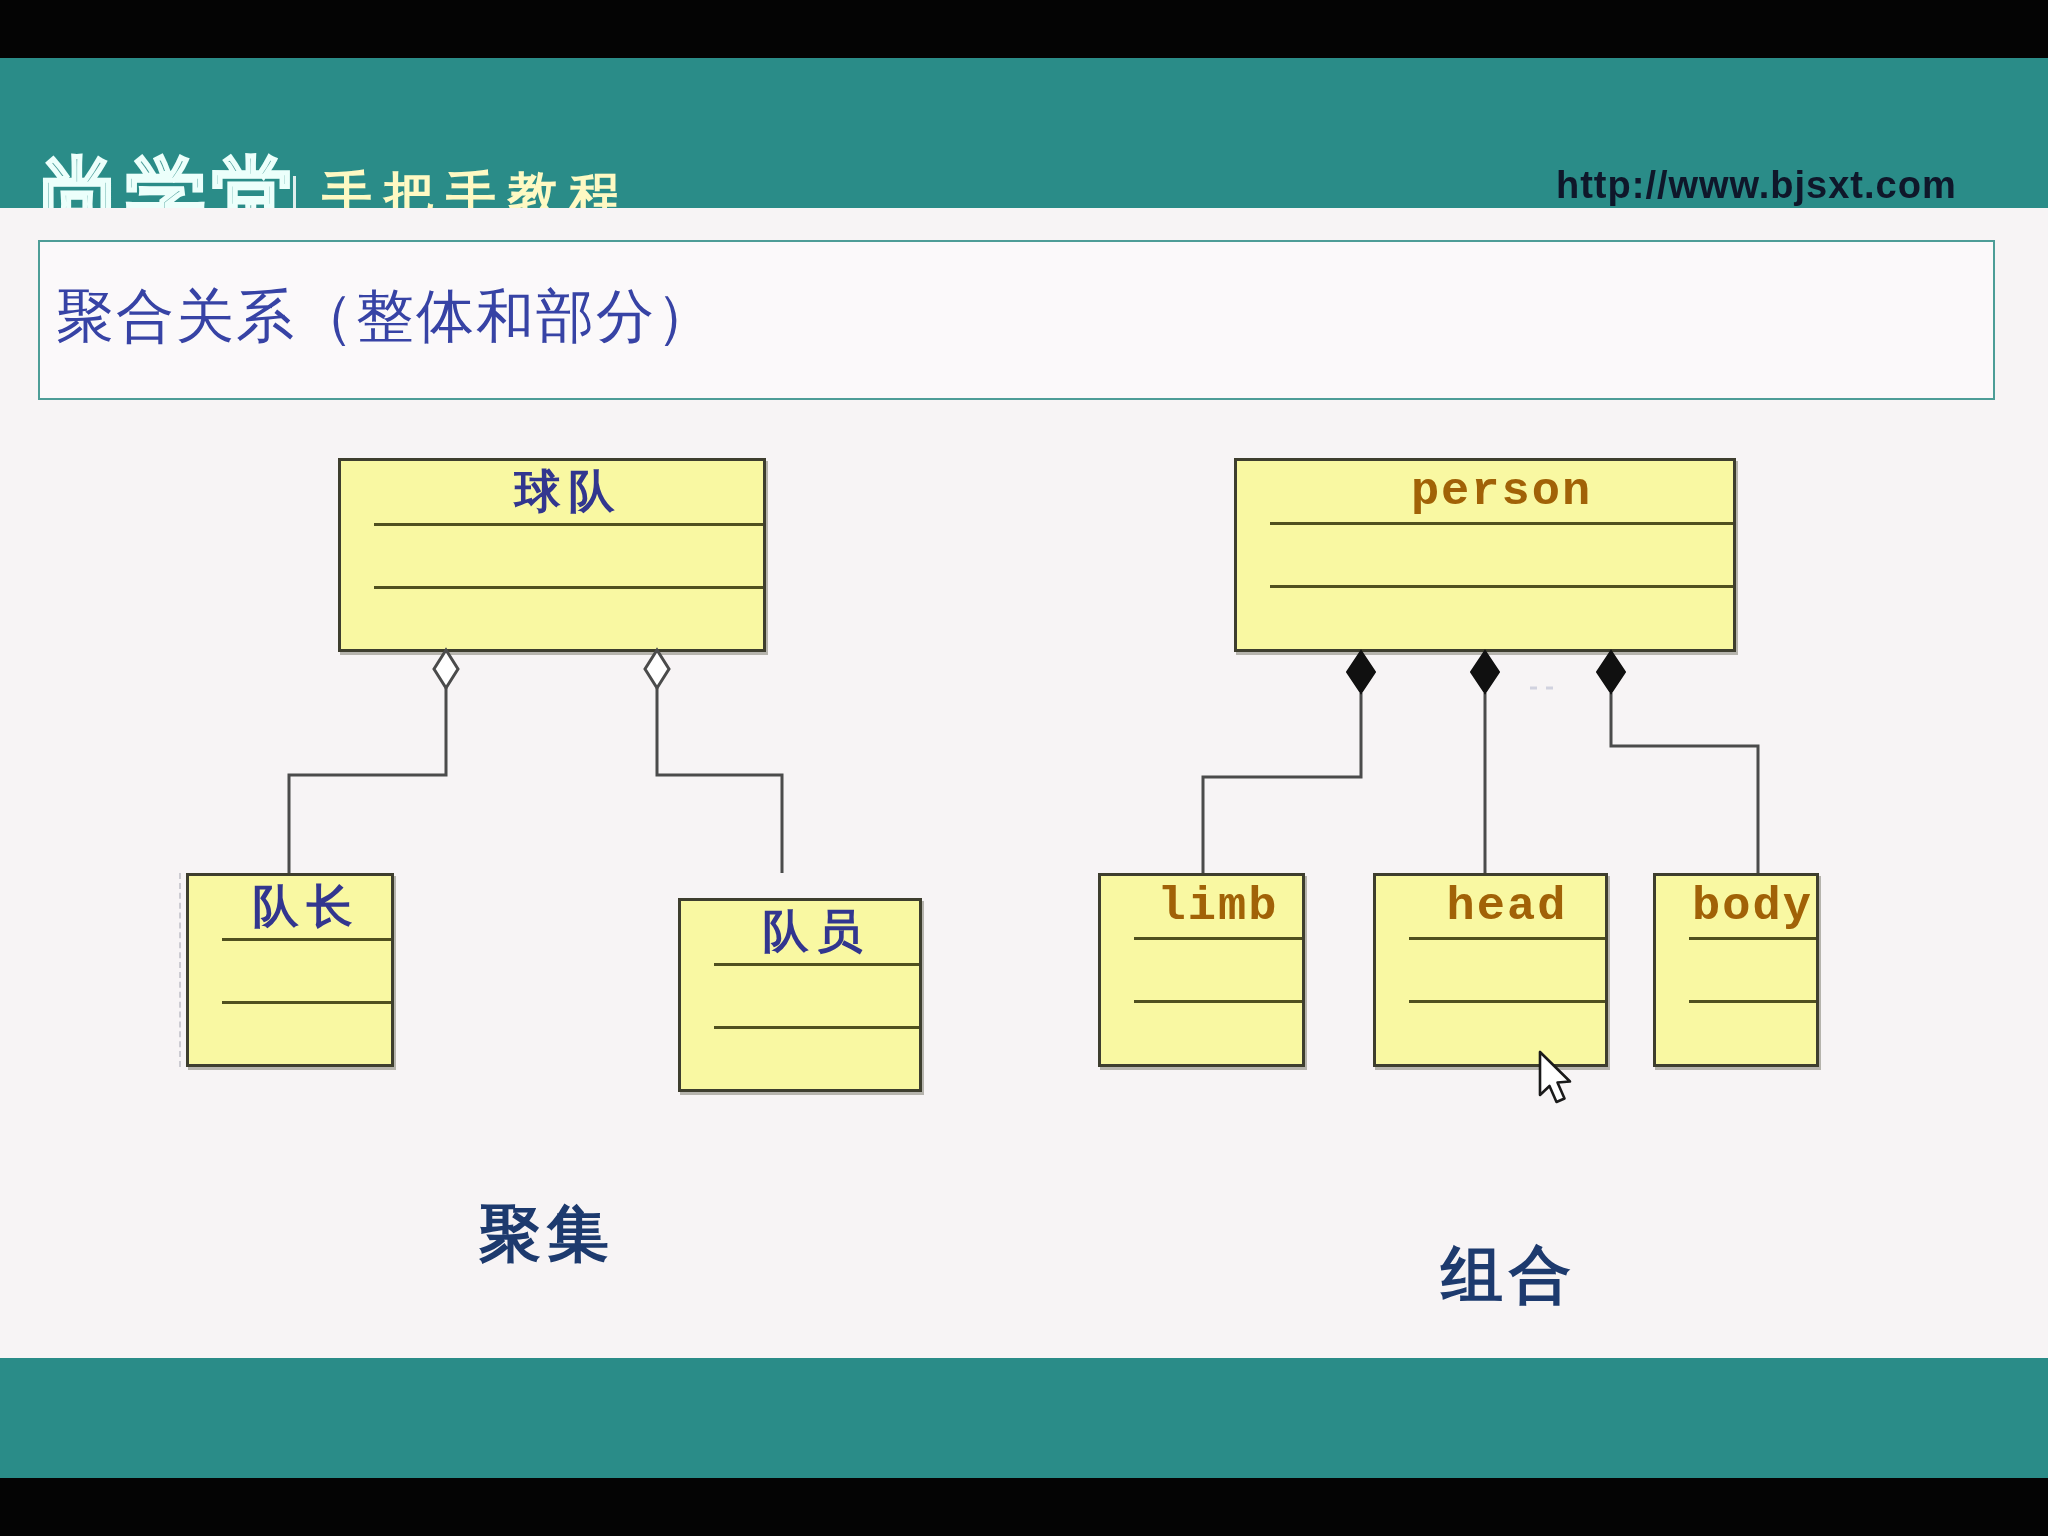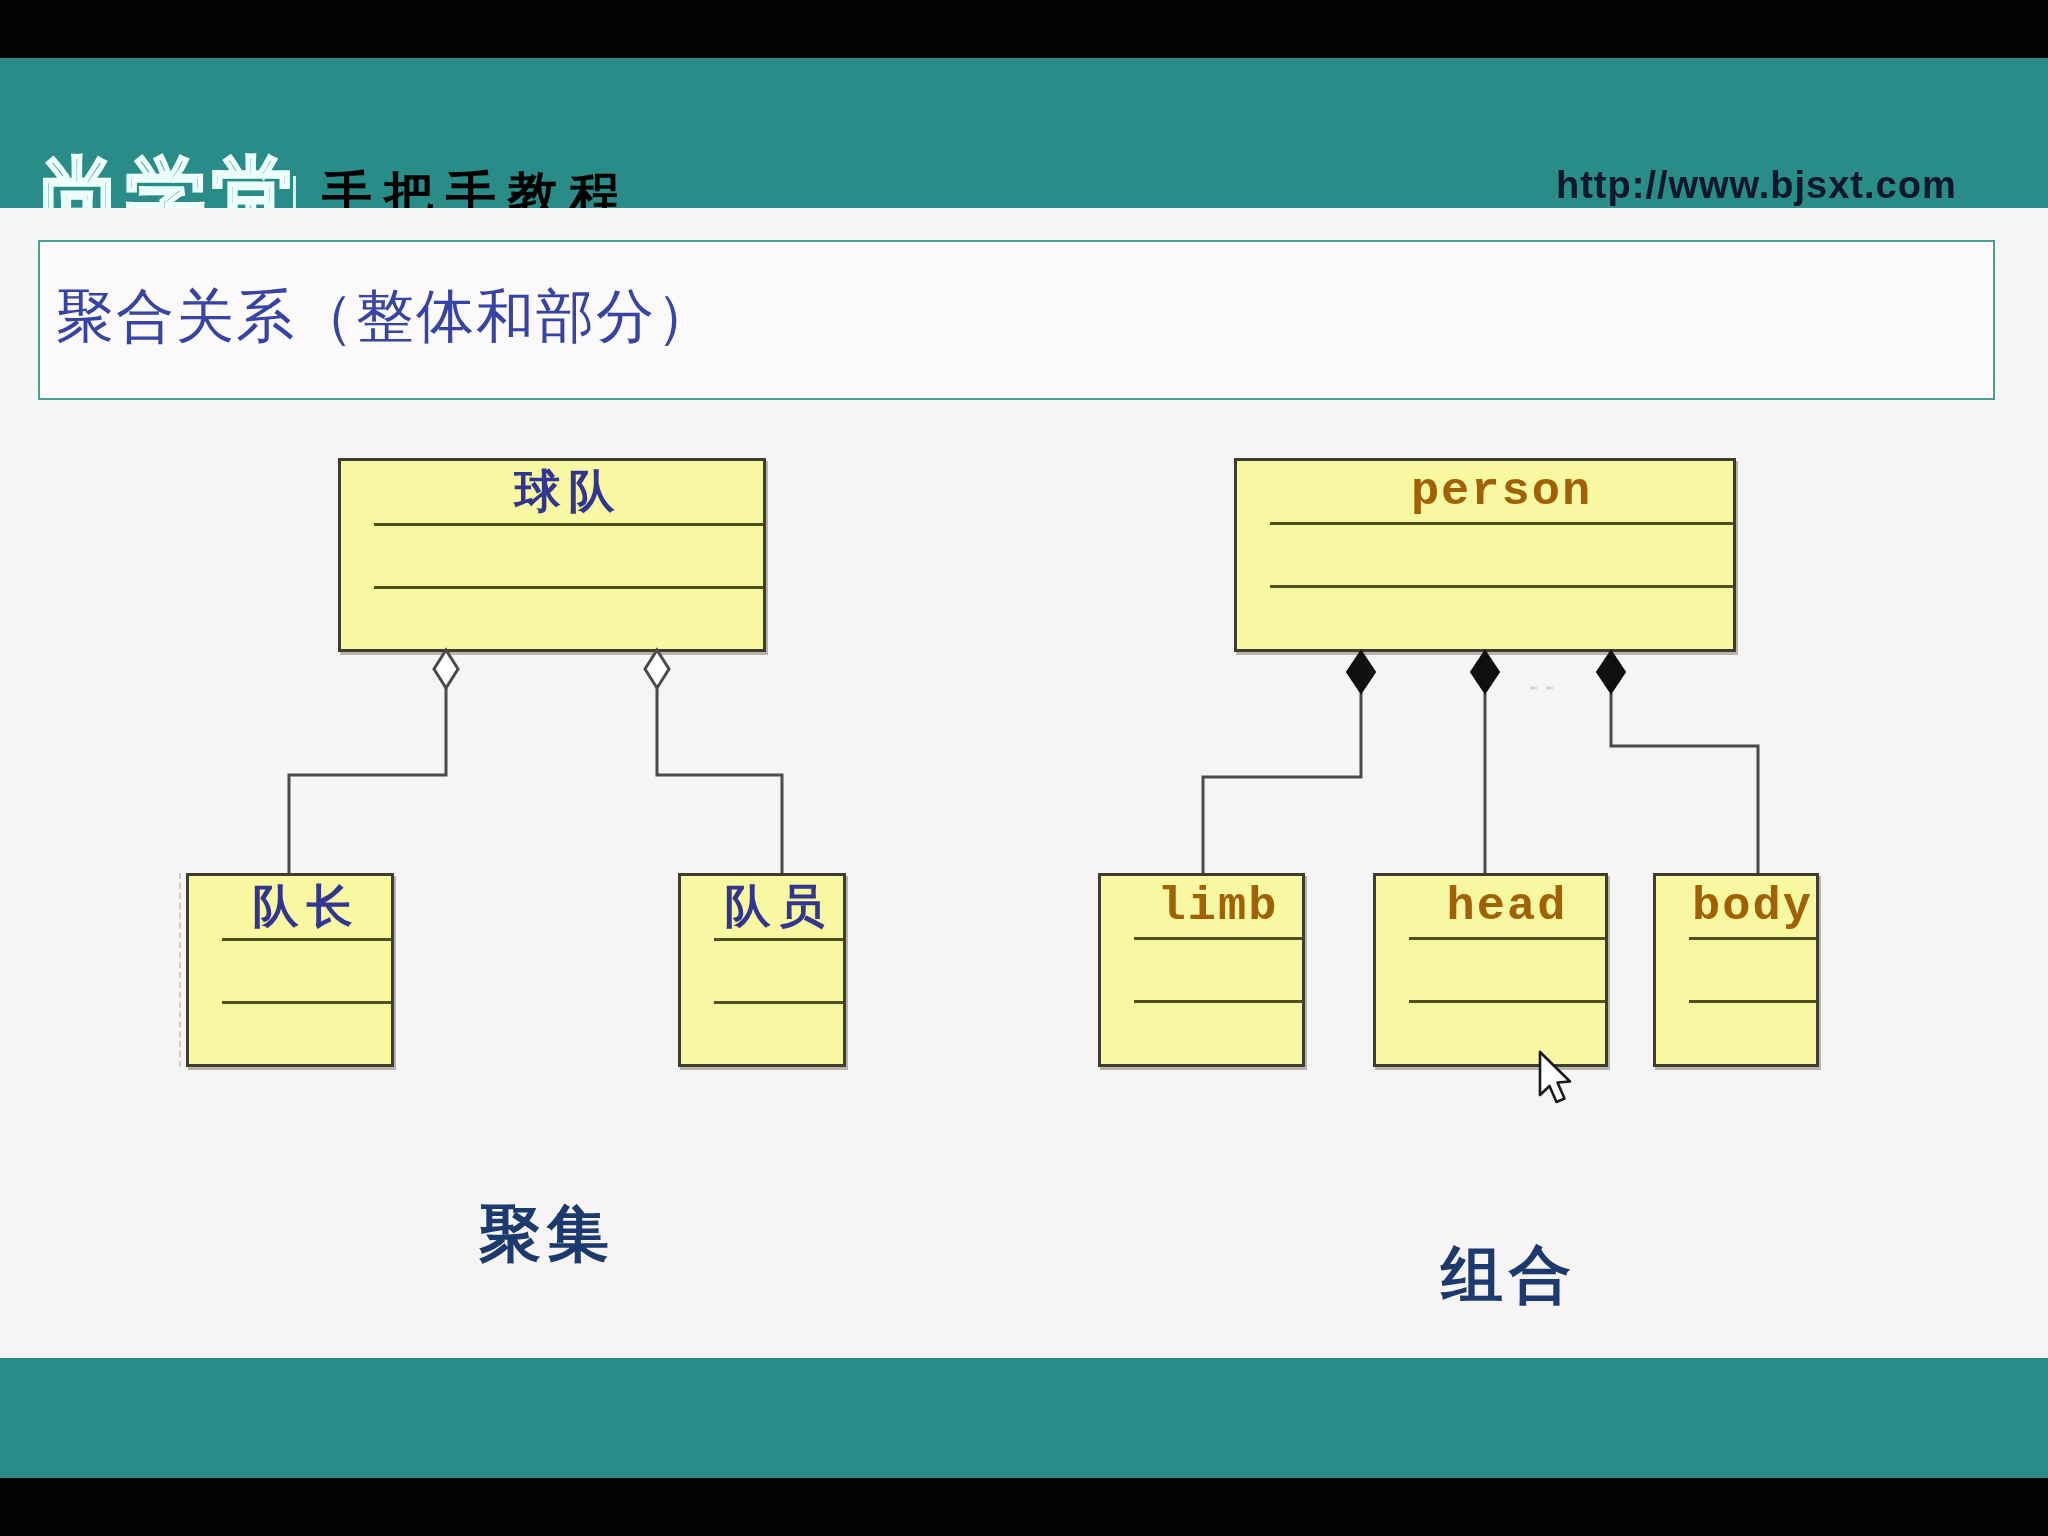--- a/index.html
+++ b/index.html
@@ -11,21 +11,21 @@
   .header-band{position:absolute;left:0;top:58px;width:2048px;height:162px;background:#2a8c88;}
   .content-area{position:absolute;left:0;top:208px;width:2048px;height:1150px;background:#f7f4f5;}
   .footer-band{position:absolute;left:0;top:1358px;width:2048px;height:120px;background:#2a8c88;}
   .letterbox-bottom{position:absolute;left:0;top:1478px;width:2048px;height:58px;background:#040404;}
 
   
   .logo{position:absolute;left:40px;top:84px;font-size:80px;font-weight:bold;letter-spacing:6px;
         color:rgba(255,255,255,0.14);-webkit-text-stroke:2.5px #ecfffb;
         font-family:"DejaVu Serif","Liberation Serif",serif;}
   .header-sep{position:absolute;left:293px;top:118px;width:3px;height:54px;background:rgba(255,255,255,.85);}
-  .tagline{position:absolute;left:322px;top:104px;font-size:50px;font-weight:bold;color:#000000;
+  .tagline{position:absolute;left:322px;top:104px;font-size:50px;font-weight:bold;color:#fef9c3;
            letter-spacing:12px;font-family:Liberation Mono, monospace;}
   .site-url{position:absolute;left:1556px;top:106px;font-size:38px;font-weight:bold;color:#0f172a;letter-spacing:1px;}
 
   
   .title-box{position:absolute;left:38px;top:240px;width:1957px;height:160px;
              border:2px solid #4d9d97;background:#fbf9fa;box-sizing:border-box;}
   .slide-title{position:absolute;left:56px;top:278px;font-size:58px;color:#3743a5;
                font-family:Liberation Sans, sans-serif;letter-spacing:2px;text-align:center;}
 
   
@@ -71,21 +71,21 @@
   <div class="uml-class" style="left:338px;top:458px;width:428px;">
     <div class="uml-title zh">球队</div>
     <div class="uml-row"></div>
     <div class="uml-row"></div>
   </div>
   <div class="uml-class" style="left:186px;top:873px;width:208px;">
     <div class="uml-title zh">队长</div>
     <div class="uml-row"></div>
     <div class="uml-row"></div>
   </div>
-  <div class="uml-class" style="left:678px;top:873px;width:168px;">
+  <div class="uml-class" style="left:678px;top:898px;width:244px;">
     <div class="uml-title zh">队员</div>
     <div class="uml-row"></div>
     <div class="uml-row"></div>
   </div>
   <div class="dash-edge"></div>
 
   <div class="uml-class" style="left:1234px;top:458px;width:502px;">
     <div class="uml-title en">person</div>
     <div class="uml-row"></div>
     <div class="uml-row"></div>

